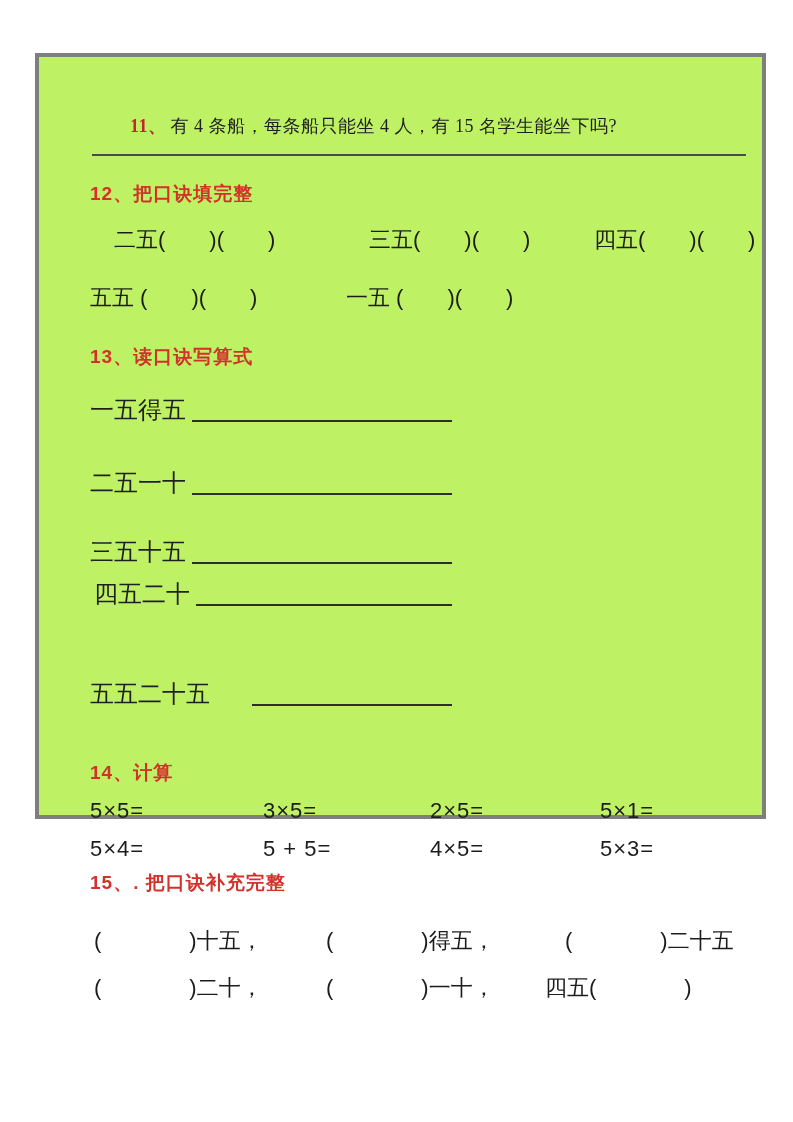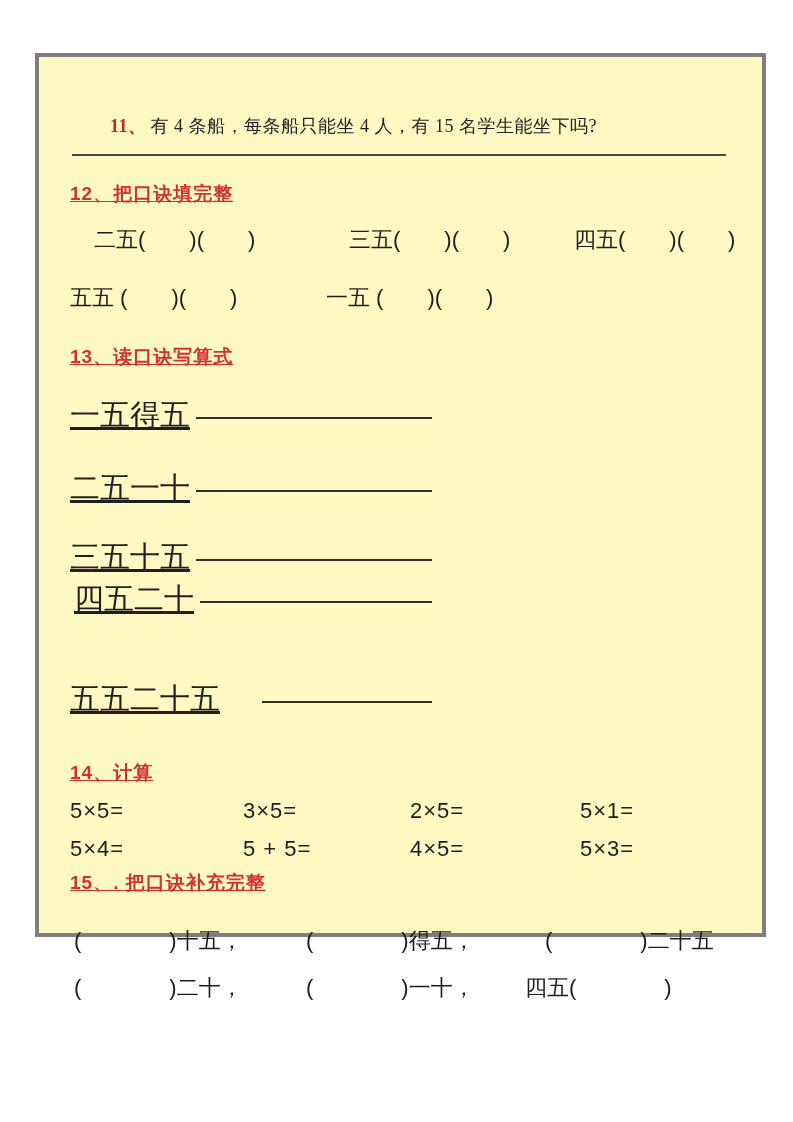--- a/index.html
+++ b/index.html
@@ -11,23 +11,24 @@
   }
   .page {
     position: relative;
     width: 793px; height: 1122px;
     background: #ffffff;
     overflow: hidden;
   }
   .frame {
     position: absolute;
     left: 35px; top: 53px;
-    width: 731px; height: 884px;
+    width: 731px; height: 766px;
     border: 4px solid #7e7e7e;
-    background: #fef9c3;
+    background: #bef264;
+    padding-left: 20px;
   }
   .content { position: relative; width: 100%; height: 100%; }
 
   .abs { position: absolute; white-space: pre; }
 
   
   .q11 {
     top: 36px; left: 31px;
     font-family: "Liberation Serif", serif;
     font-size: 18px;
@@ -41,43 +42,41 @@
     border-top: 2px solid #4a4a4a;
   }
 
   
   .sec-title {
     color: #d3322b;
     font-weight: bold;
     font-size: 19px;
     left: 31px;
     letter-spacing: 1px;
-    text-decoration: underline;
   }
   .t12 { top: 124px; }
   .t13 { top: 287px; }
   .t14 { top: 703px; }
   .t15 { top: 813px; }
 
   
   .ex { font-size: 22px; color: #1c1c1c; }
 
   .q12r1 { top: 168px; margin-left: 24px; }
   .q12r2 { top: 226px; }
 
   
   .q13-item {
     position: absolute;
     left: 31px;
     width: 362px;
     display: flex;
-    align-items: flex-start;
-    font-size: 30px;
+    align-items: center;
+    font-size: 24px;
     height: 30px;
-    text-decoration: underline;
   }
   .q13-item .blank {
     flex: 1;
     border-bottom: 2px solid #2e2e2e;
     height: 24px;
     margin-left: 6px;
   }
   .i13-0 { top: 338px; }
   .i13-1 { top: 411px; }
   .i13-2 { top: 480px; }

